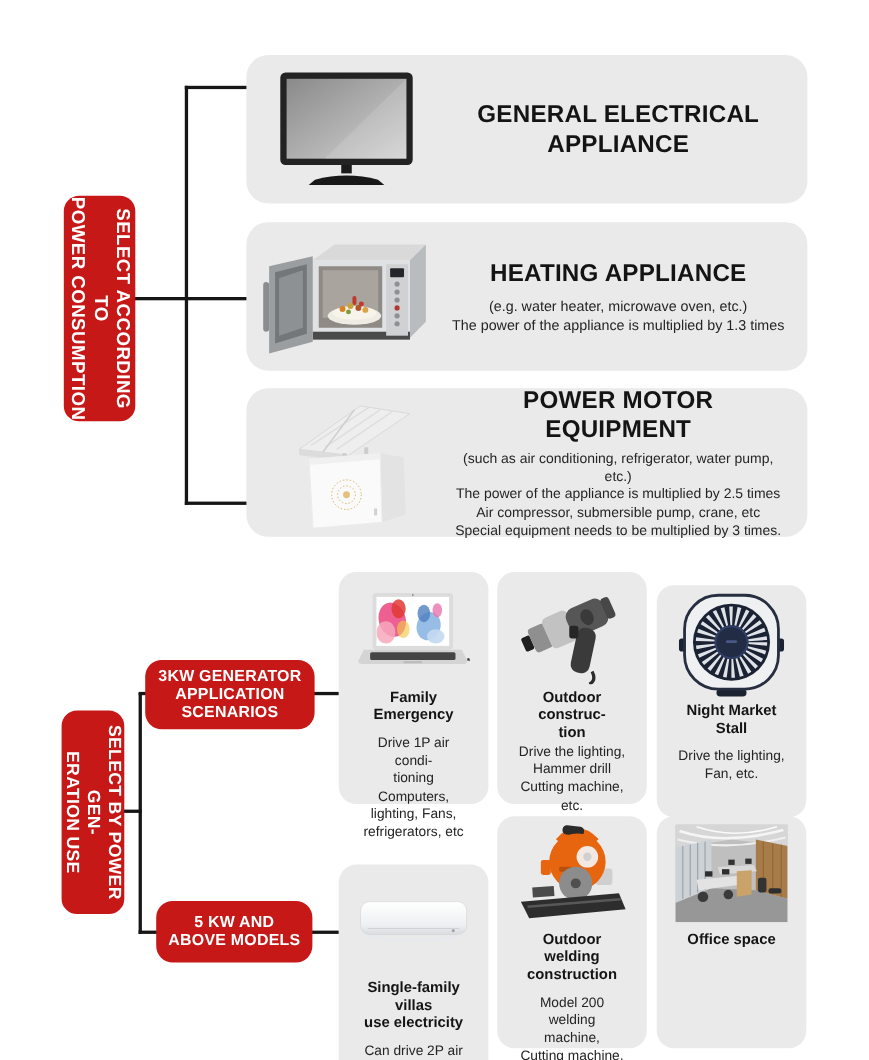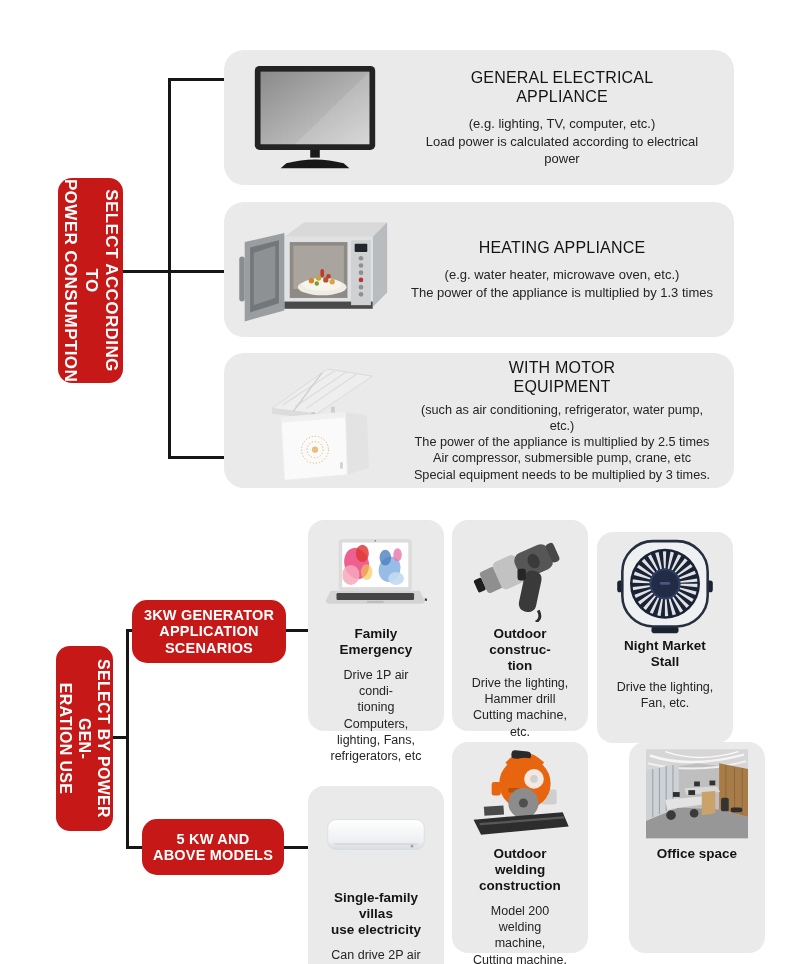--- a/index.html
+++ b/index.html
@@ -14,21 +14,21 @@
     white-space:pre-line; z-index:2; }
   #label1 { left:-12px; top:248px; width:205px; height:65px; transform:rotate(90deg);
     font-size:17px; line-height:1.18; letter-spacing:0.4px; }
   #label2 { left:-8px; top:710px; width:185px; height:57px; transform:rotate(90deg);
     font-size:16px; line-height:1.2; letter-spacing:0.3px; }
 
   .card { position:absolute; left:224px; width:510px; height:135px; background:var(--cardbg);
     border-radius:20px; display:flex; align-items:center; z-index:2; }
   .card-img { width:182px; display:flex; justify-content:center; align-items:center; }
   .card-text { flex:1; text-align:center; padding-right:16px; }
-  .card-title { font-weight:normal; font-size:16px; line-height:1.2; white-space:pre-line;
+  .card-title { font-weight:bold; font-size:22px; line-height:1.2; white-space:pre-line;
     color:#141414; letter-spacing:0.2px; }
   .card-body { font-size:13px; line-height:1.33; margin-top:9px; white-space:pre-line; color:#242424; }
   .card.compact .card-body { margin-top:5px; font-size:12.7px; line-height:1.28; }
 
   .red-btn { position:absolute; background:var(--red); border-radius:15px; color:#fff; font-weight:bold;
     display:flex; align-items:center; justify-content:center; text-align:center; white-space:pre-line;
     z-index:3; letter-spacing:0.2px; font-size:14.5px; line-height:1.12; }
   #btn1 { left:132px; top:600px; width:154px; height:63px; }
   #btn2 { left:142px; top:819px; width:142px; height:56px; }
 
@@ -65,23 +65,20 @@
         <rect x="13" y="2" width="126" height="88" rx="5" fill="#232323"></rect>
         <rect x="19" y="8" width="114" height="76" fill="url(#tvg)"></rect>
         <polygon points="133,8 133,84 55,84" fill="#ffffff" opacity="0.13"></polygon>
         <rect x="71" y="90" width="10" height="8" fill="#1b1b1b"></rect>
         <path d="M46,104 Q76,96 106,104 L112,109 L40,109 Z" fill="#181818"></path>
       </svg>
     </div>
     <div class="card-text">
       <div class="card-title">GENERAL ELECTRICAL
 APPLIANCE</div>
-      <div class="card-body">(e.g. lighting, TV, computer, etc.)
-Load power is calculated according to electrical
-power</div>
     </div>
   </div>
 
   <div class="card" style="top:202px;">
     <div class="card-img">
       <svg viewBox="0 0 168 122" width="152" height="110">
         <polygon points="50,24 72,8 164,8 148,24" fill="#d9d9d9"></polygon>
         <polygon points="148,24 164,8 164,86 148,102" fill="#b9bcbe"></polygon>
         <rect x="50" y="24" width="98" height="78" fill="#dfe1e2"></rect>
         <rect x="50" y="96" width="98" height="8" fill="#4a4a4a"></rect>
@@ -131,21 +128,21 @@
         <polygon points="32,64 104,58 104,64 32,70" fill="#f0f0f0"></polygon>
         <g stroke="#d9b267" fill="none">
           <circle cx="70" cy="100" r="15" stroke-dasharray="1.5 2"></circle>
           <circle cx="70" cy="100" r="9" stroke-dasharray="1.5 2"></circle>
         </g>
         <circle cx="70" cy="100" r="3.5" fill="#e4c27d"></circle>
         <rect x="98" y="114" width="3" height="7" fill="#d0d0d0"></rect>
       </svg>
     </div>
     <div class="card-text">
-      <div class="card-title">WITH MOTOR
+      <div class="card-title">POWER MOTOR
 EQUIPMENT</div>
       <div class="card-body">(such as air conditioning, refrigerator, water pump,
 etc.)
 The power of the appliance is multiplied by 2.5 times
 Air compressor, submersible pump, crane, etc
 Special equipment needs to be multiplied by 3 times.</div>
     </div>
   </div>
 
   <div id="label2" class="v-label">SELECT BY POWER GEN-
@@ -278,21 +275,21 @@
       </svg>
     </div>
     <div class="sm-title">Outdoor welding
 construction</div>
     <div class="sm-body">Model 200 welding
 machine,
 Cutting machine,
 electric hammer, etc</div>
   </div>
 
-  <div class="card-sm row2" style="left:597px;top:742px;margin-left:32px;">
+  <div class="card-sm row2" style="left:597px;top:742px;">
     <div class="img">
       <svg viewBox="0 0 106 92" width="106" height="92">
         <rect x="0" y="0" width="106" height="92" fill="#bfbfbf"></rect>
         <polygon points="0,0 106,0 106,20 53,14 0,22" fill="#d6d6d6"></polygon>
         <path d="M4,6 Q45,20 102,5" stroke="#f5f5f5" stroke-width="2.5" fill="none"></path>
         <path d="M2,14 Q50,26 104,12" stroke="#efefef" stroke-width="2" fill="none"></path>
         <path d="M20,2 Q55,14 96,2" stroke="#fafafa" stroke-width="1.5" fill="none"></path>
         <polygon points="0,22 34,14 34,60 0,74" fill="#cdd2d6"></polygon>
         <path d="M7,20 L7,70 M14,19 L14,67 M21,17 L21,64 M28,16 L28,62" stroke="#9fa6ab" stroke-width="1.2"></path>
         <polygon points="76,14 106,20 106,70 76,62" fill="#a87c48"></polygon>

